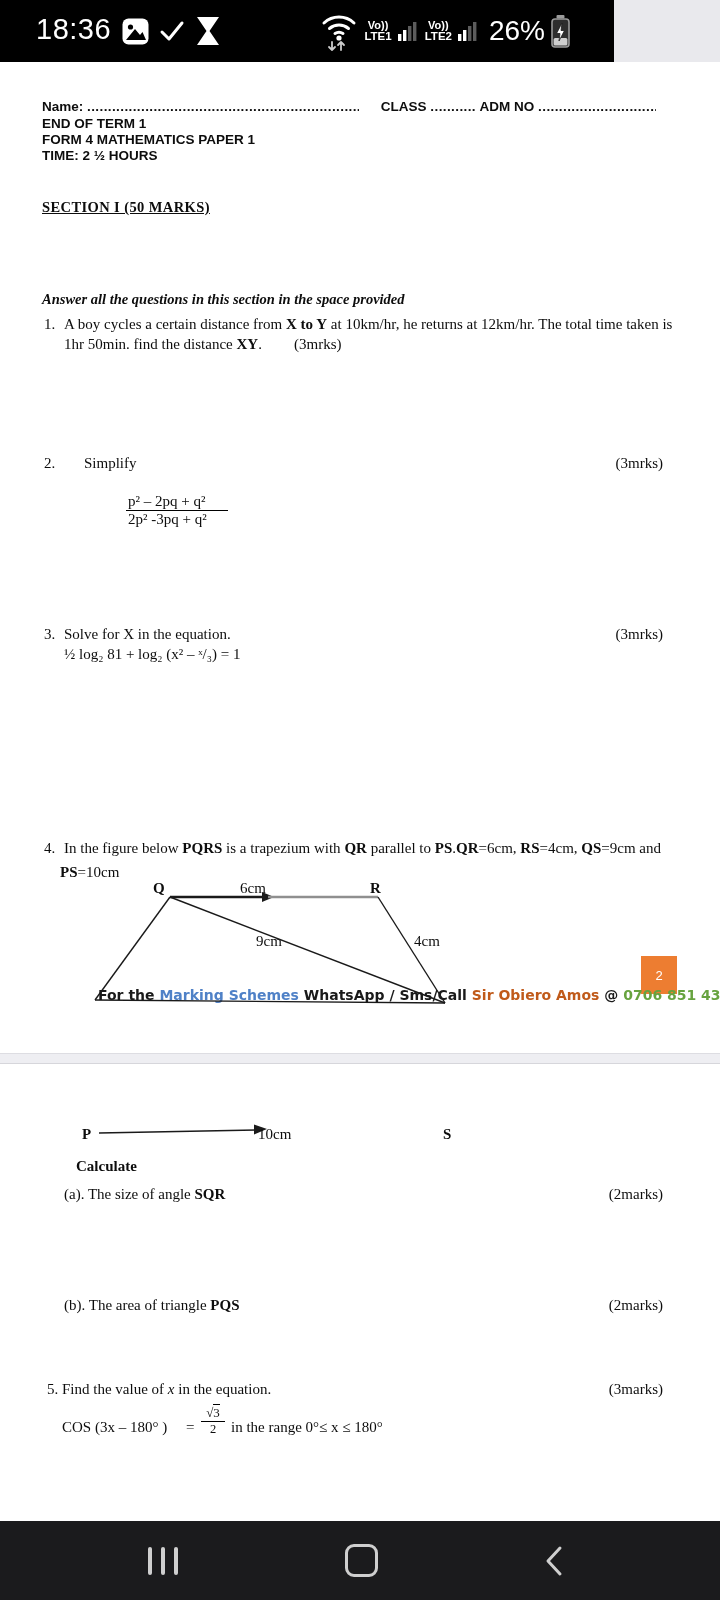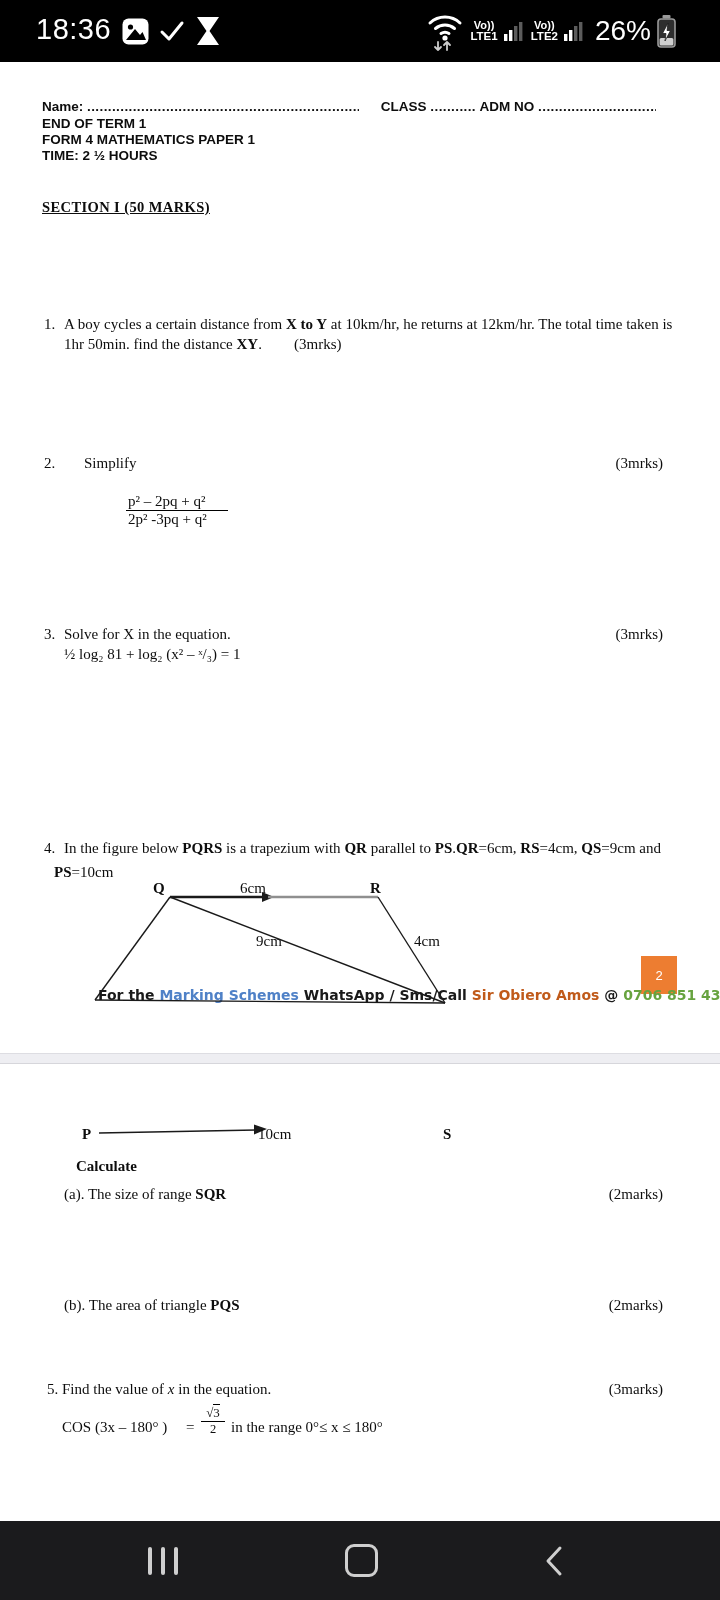--- a/index.html
+++ b/index.html
@@ -1,21 +1,21 @@
 <!DOCTYPE html>
 <html><head>
 <meta charset="utf-8">
 <style>
   html,body{margin:0;padding:0;background:#000;}
   .screen{position:relative;width:720px;height:1600px;background:#e9e9ed;overflow:hidden;
           font-family:"Liberation Sans",sans-serif;}
   .abs{position:absolute;}
 
   
-  .status-bar{position:absolute;left:0;top:0;width:720px;height:62px;background:#000;color:#fff;}
+  .status-bar{position:absolute;left:0;top:0;width:614px;height:62px;background:#000;color:#fff;}
   .sb-time{position:absolute;left:36px;top:13px;font-size:29px;font-weight:400;letter-spacing:.5px;}
   .sb-left-icons{position:absolute;left:122px;top:0;height:62px;display:flex;align-items:center;gap:10px;}
   .sb-right{position:absolute;right:44px;top:0;height:62px;display:flex;align-items:center;gap:6px;}
   .sim{display:flex;flex-direction:column;align-items:center;line-height:11px;}
   .sim .volte{font-size:11px;font-weight:bold;}
   .sim .lte{font-size:11.5px;font-weight:bold;}
   .sb-pct{font-size:28px;font-weight:400;margin-left:4px;}
 
   
   .page{position:absolute;left:0;width:720px;background:#fff;}
@@ -136,20 +136,21 @@
     <span>CLASS</span>
     <span class="dots" style="width:46px;">..............</span>
     <span>ADM NO</span>
     <span class="dots" style="width:118px;">...............................</span>
   </div>
   <div class="abs hdr" style="left:42px;top:116px;">END OF TERM 1</div>
   <div class="abs hdr" style="left:42px;top:132px;">FORM 4 MATHEMATICS PAPER 1</div>
   <div class="abs hdr" style="left:42px;top:148px;">TIME: 2 ½ HOURS</div>
 
   <div class="abs section-h" style="left:42px;top:199px;">SECTION I (50 MARKS)</div>
+  <div class="abs instr" style="left:42px;top:291px;">Answer all the questions in this section in the space provided</div>
 
   <div class="abs ser" style="left:44px;top:316px;">
     <span style="display:inline-block;width:20px;">1.</span><span>A boy cycles a certain distance from </span><b>X to Y</b><span> at 10km/hr, he returns at 12km/hr. The total time taken is</span>
   </div>
   <div class="abs ser" style="left:64px;top:336px;">
     <span>1hr 50min. find the distance </span><b>XY</b><span>.</span>
   </div>
   <div class="abs ser" style="left:294px;top:336px;">(3mrks)</div>
 
   <div class="abs ser" style="left:44px;top:455px;">2.</div>
@@ -162,21 +163,21 @@
   <div class="abs ser marks-r" style="top:455px;">(3mrks)</div>
 
   <div class="abs ser" style="left:44px;top:626px;">3.</div>
   <div class="abs ser" style="left:64px;top:626px;">Solve for X in the equation.</div>
   <div class="abs ser marks-r" style="top:626px;">(3mrks)</div>
   <div class="abs ser" style="left:64px;top:646px;">½ log₂ 81 + log₂ (x² – ˣ/₃) = 1</div>
 
   <div class="abs ser" style="left:44px;top:840px;">
     <span style="display:inline-block;width:20px;">4.</span><span>In the figure below </span><b>PQRS</b><span> is a trapezium with </span><b>QR</b><span> parallel to </span><b>PS</b><span>.</span><b>QR</b><span>=6cm, </span><b>RS</b><span>=4cm, </span><b>QS</b><span>=9cm and</span>
   </div>
-  <div class="abs ser" style="left:54px;top:864px;">
+  <div class="abs ser" style="left:60px;top:864px;">
     <b>PS</b><span>=10cm</span>
   </div>
 
   <svg class="abs fig-svg" style="left:78px;top:878px;" width="392" height="132" viewBox="0 0 392 132">
     <line x1="92" y1="19" x2="190" y2="19" stroke="#1a1a1a" stroke-width="2.4"></line>
     <polygon points="184,14 196,19 184,24" fill="#1a1a1a"></polygon>
     <line x1="190" y1="19" x2="300" y2="19" stroke="#8f8f8f" stroke-width="2.4"></line>
     <line x1="92" y1="19" x2="17" y2="122" stroke="#1a1a1a" stroke-width="1.4"></line>
     <line x1="92" y1="19" x2="367" y2="125" stroke="#1a1a1a" stroke-width="1.4"></line>
     <line x1="300" y1="19" x2="367" y2="125" stroke="#1a1a1a" stroke-width="1.4"></line>
@@ -202,21 +203,21 @@
   <svg class="abs" style="left:96px;top:1123px;" width="178" height="16" viewBox="0 0 178 16">
     <line x1="3" y1="10" x2="160" y2="7" stroke="#1a1a1a" stroke-width="1.6"></line>
     <polygon points="158,1.5 171,6 158,11.5" fill="#1a1a1a"></polygon>
   </svg>
   <div class="abs ser" style="left:258px;top:1126px;">10cm</div>
   <div class="abs ser b" style="left:443px;top:1126px;">S</div>
 
   <div class="abs ser b" style="left:76px;top:1158px;">Calculate</div>
 
   <div class="abs ser" style="left:64px;top:1186px;">
-    <span>(a). The size of range </span><b>SQR</b>
+    <span>(a). The size of angle </span><b>SQR</b>
   </div>
   <div class="abs ser marks-r" style="top:1186px;">(2marks)</div>
 
   <div class="abs ser" style="left:64px;top:1297px;">
     <span>(b). The area of triangle </span><b>PQS</b>
   </div>
   <div class="abs ser marks-r" style="top:1297px;">(2marks)</div>
 
   <div class="abs ser" style="left:47px;top:1381px;">
     <span>5. Find the value of </span><span class="it">x</span><span> in the equation.</span>

